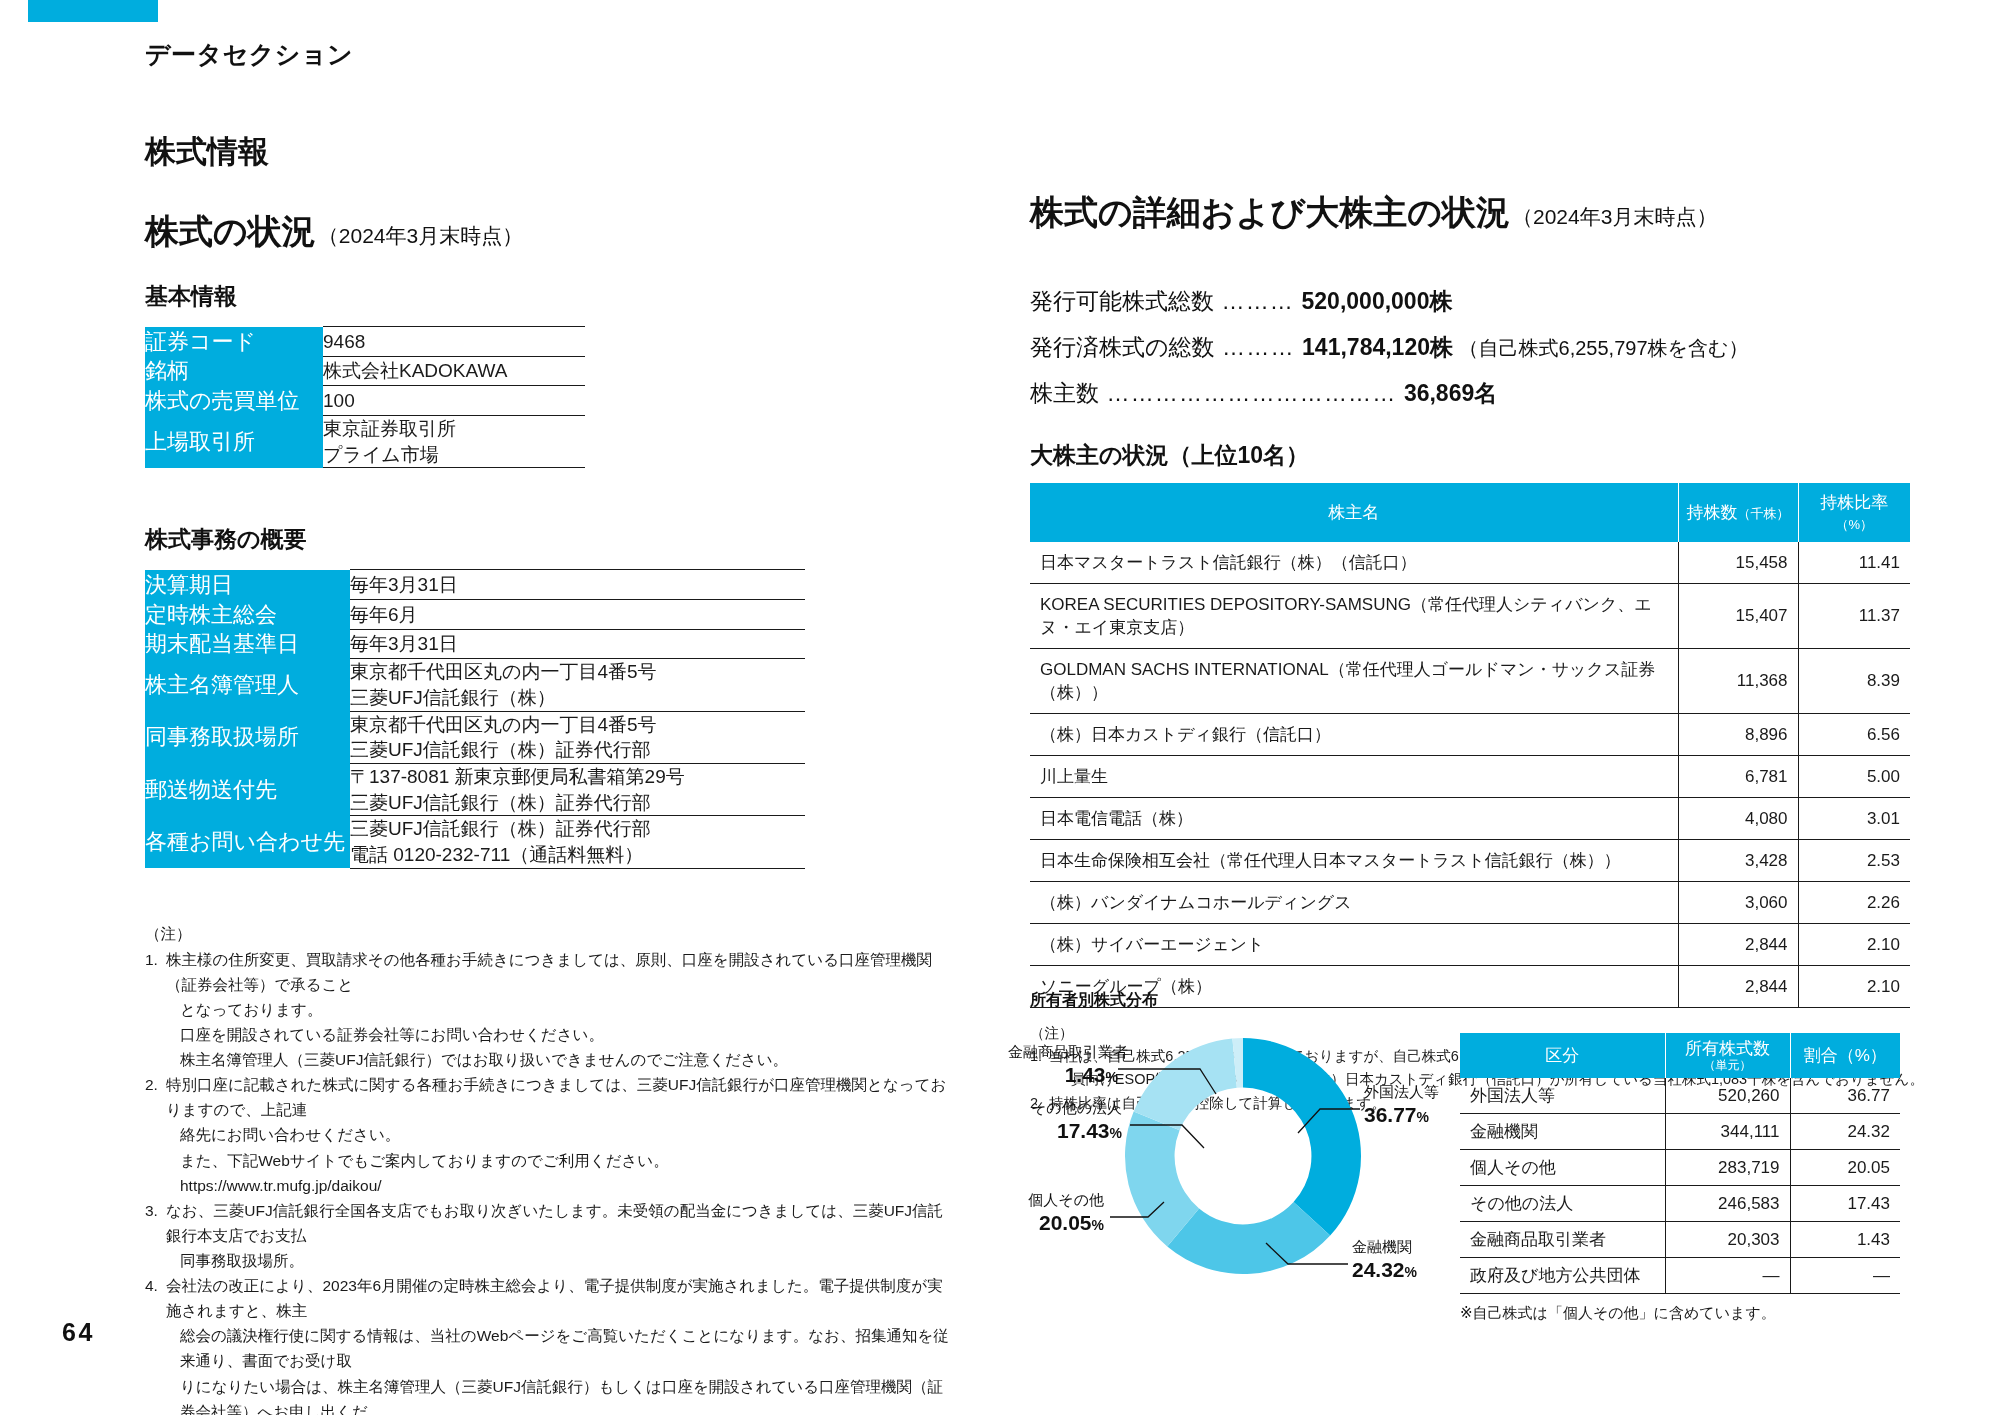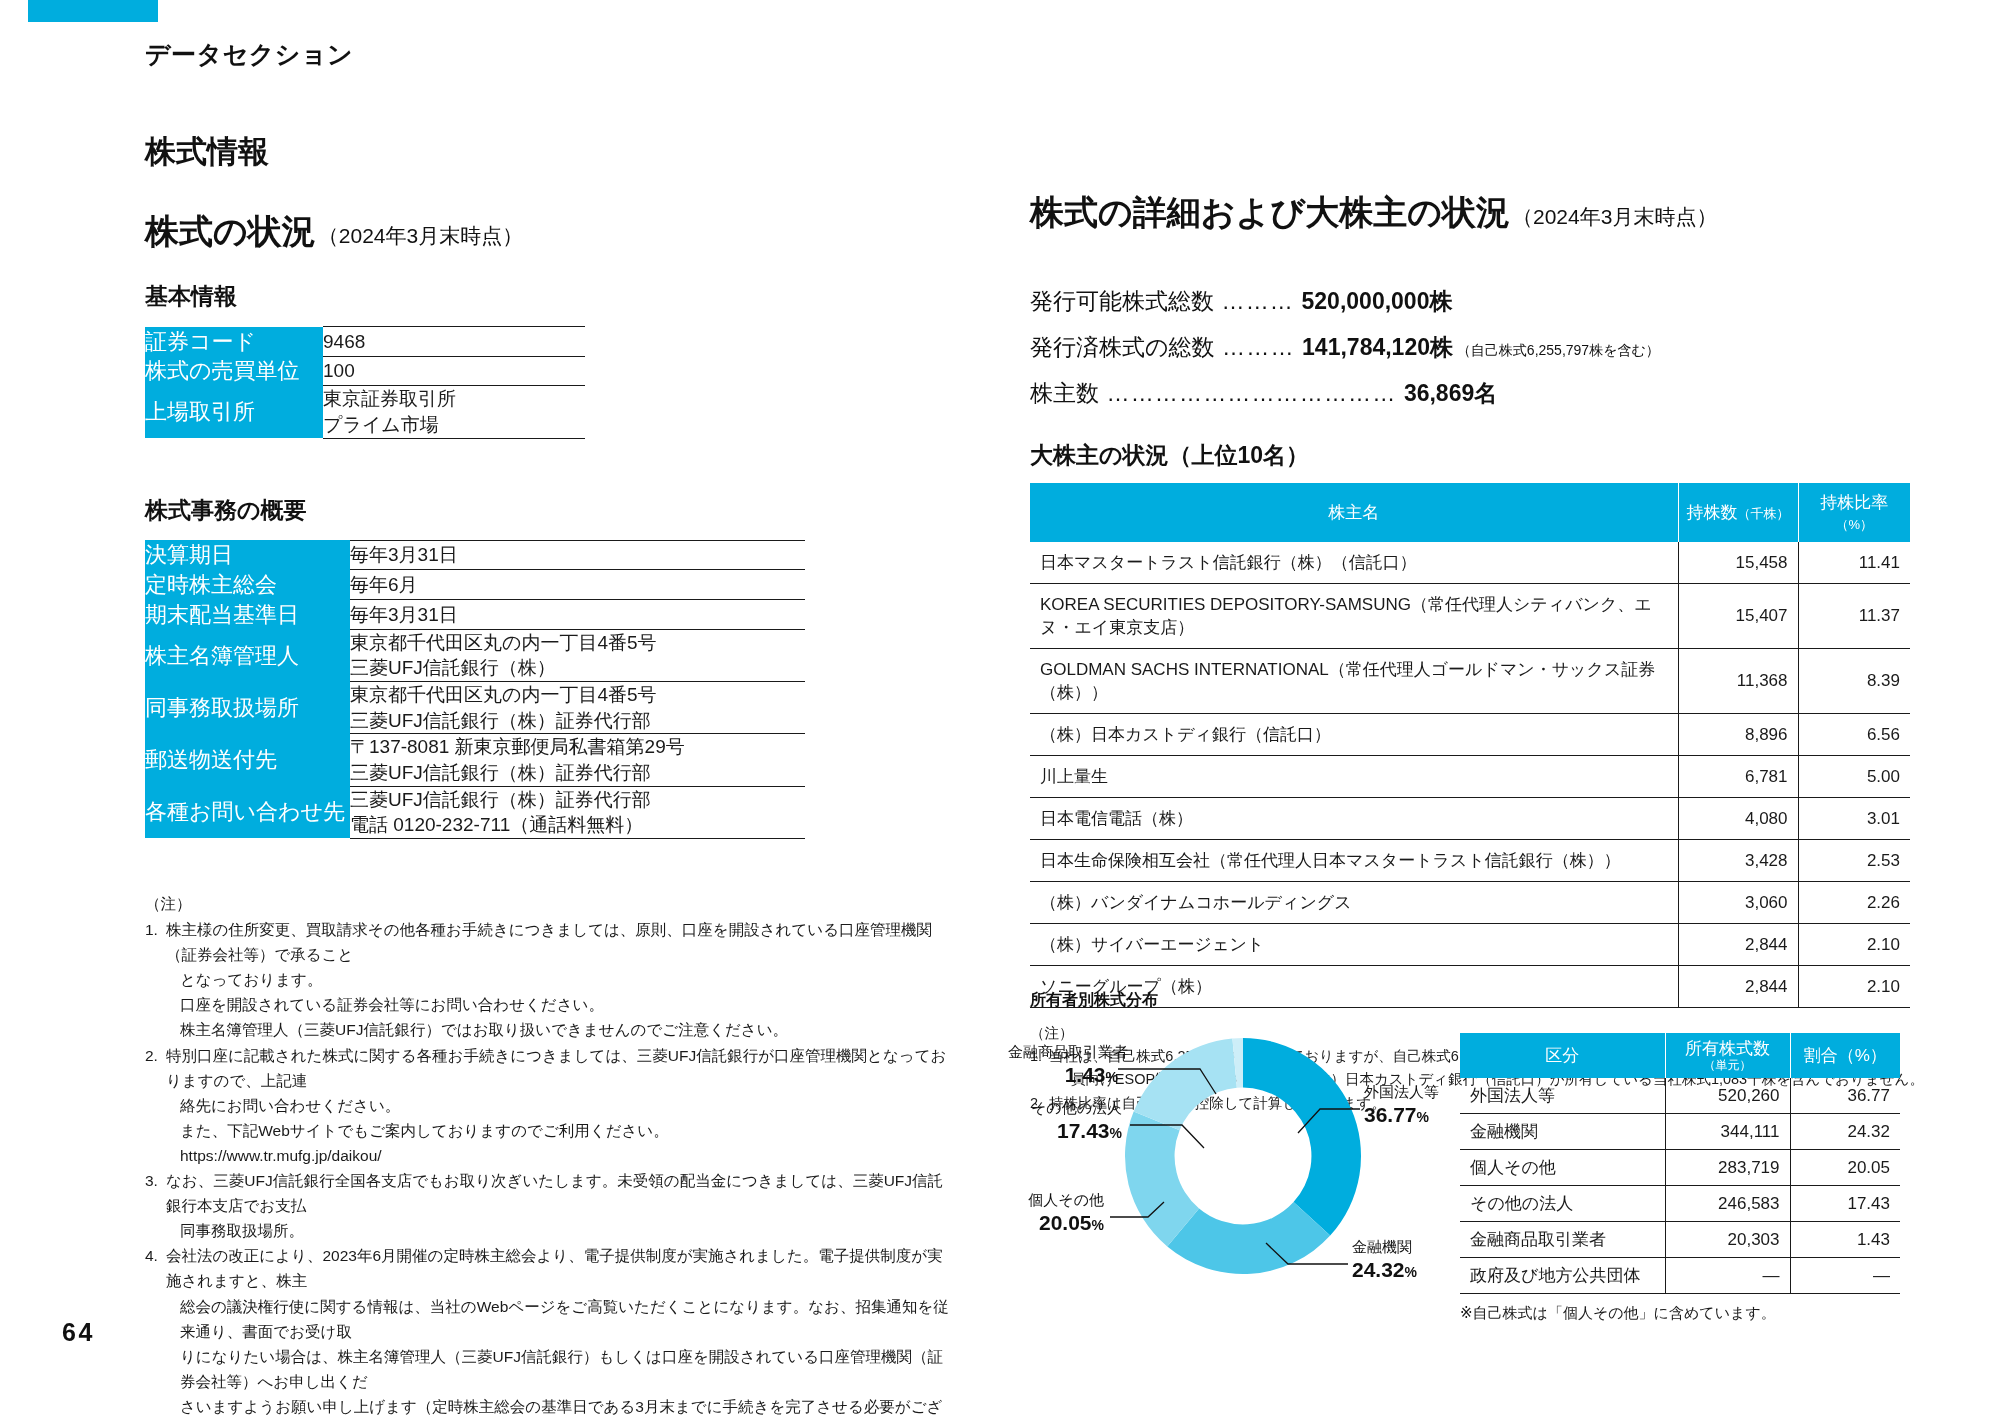--- a/index.html
+++ b/index.html
@@ -54,21 +54,21 @@
   .notes li .body .ind { display:block; padding-left:14px; }
 
   .pgnum { position:absolute; left:62px; top:1318px; font-size:25px; font-weight:bold; letter-spacing:.10em; color:#111; }
 
   
   .stats { margin-top:42px; font-size:23px; line-height:2.0; color:#111; }
   .stats .row { white-space:nowrap; }
   .stats .lbl { }
   .stats .dots { letter-spacing:.05em; }
   .stats .num { font-weight:bold; }
-  .stats .paren { font-size:14px; }
+  .stats .paren { font-size:20px; }
 
   table.grid { border-collapse:collapse; width:880px; table-layout:fixed; margin-top:12px; }
   table.grid th {
     background:#00ADDE; color:#fff; font-size:17px; font-weight:normal;
     padding:8px 6px; border-right:1.5px solid #ffffff; text-align:center;
   }
   table.grid th:last-child { border-right:none; }
   table.grid td {
     font-size:17px; padding:9px 10px; border-bottom:1px solid #1a1a1a;
     border-right:1px solid #1a1a1a; color:#1a1a1a;
@@ -129,20 +129,26 @@
     </div>
 
     <div class="h-sub">基本情報</div>
     <div class="basic-wrap">
       <table class="kv">
         <tbody id="basic-info-body">
             <tr class="bt">
               <td class="k">証券コード</td>
               <td class="v">
                 <span class="ln">9468</span>
+              </td>
+            </tr>
+            <tr>
+              <td class="k">銘柄</td>
+              <td class="v">
+                <span class="ln">株式会社KADOKAWA</span>
               </td>
             </tr>
             <tr>
               <td class="k">株式の売買単位</td>
               <td class="v">
                 <span class="ln">100</span>
               </td>
             </tr>
             <tr>
               <td class="k">上場取引所</td>

